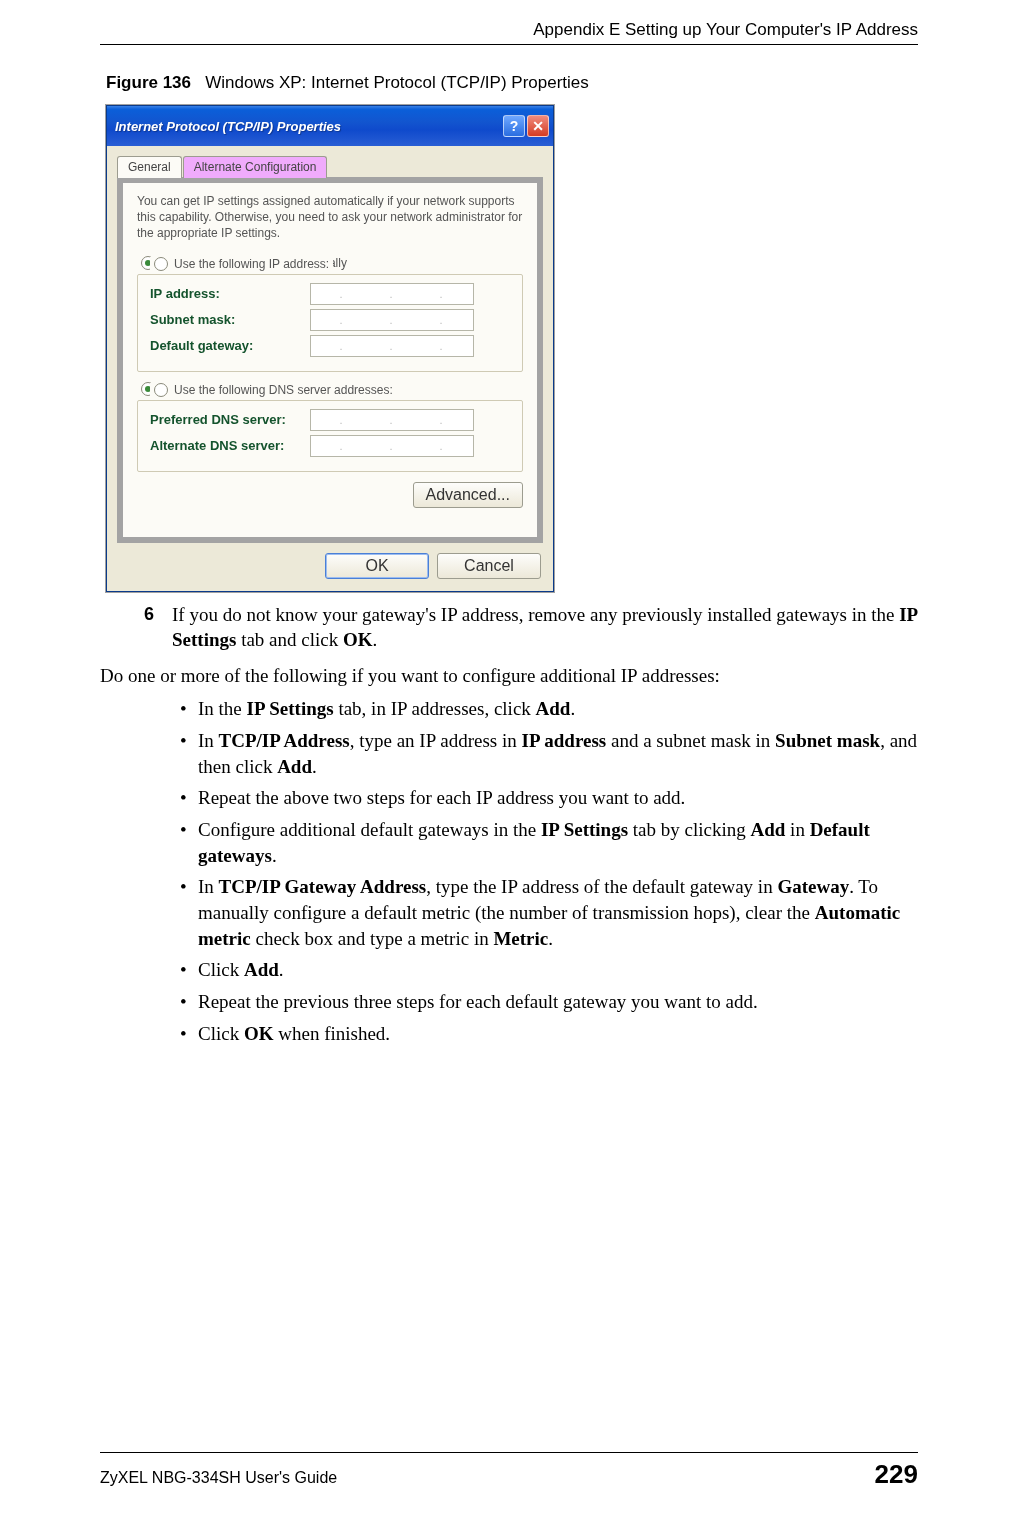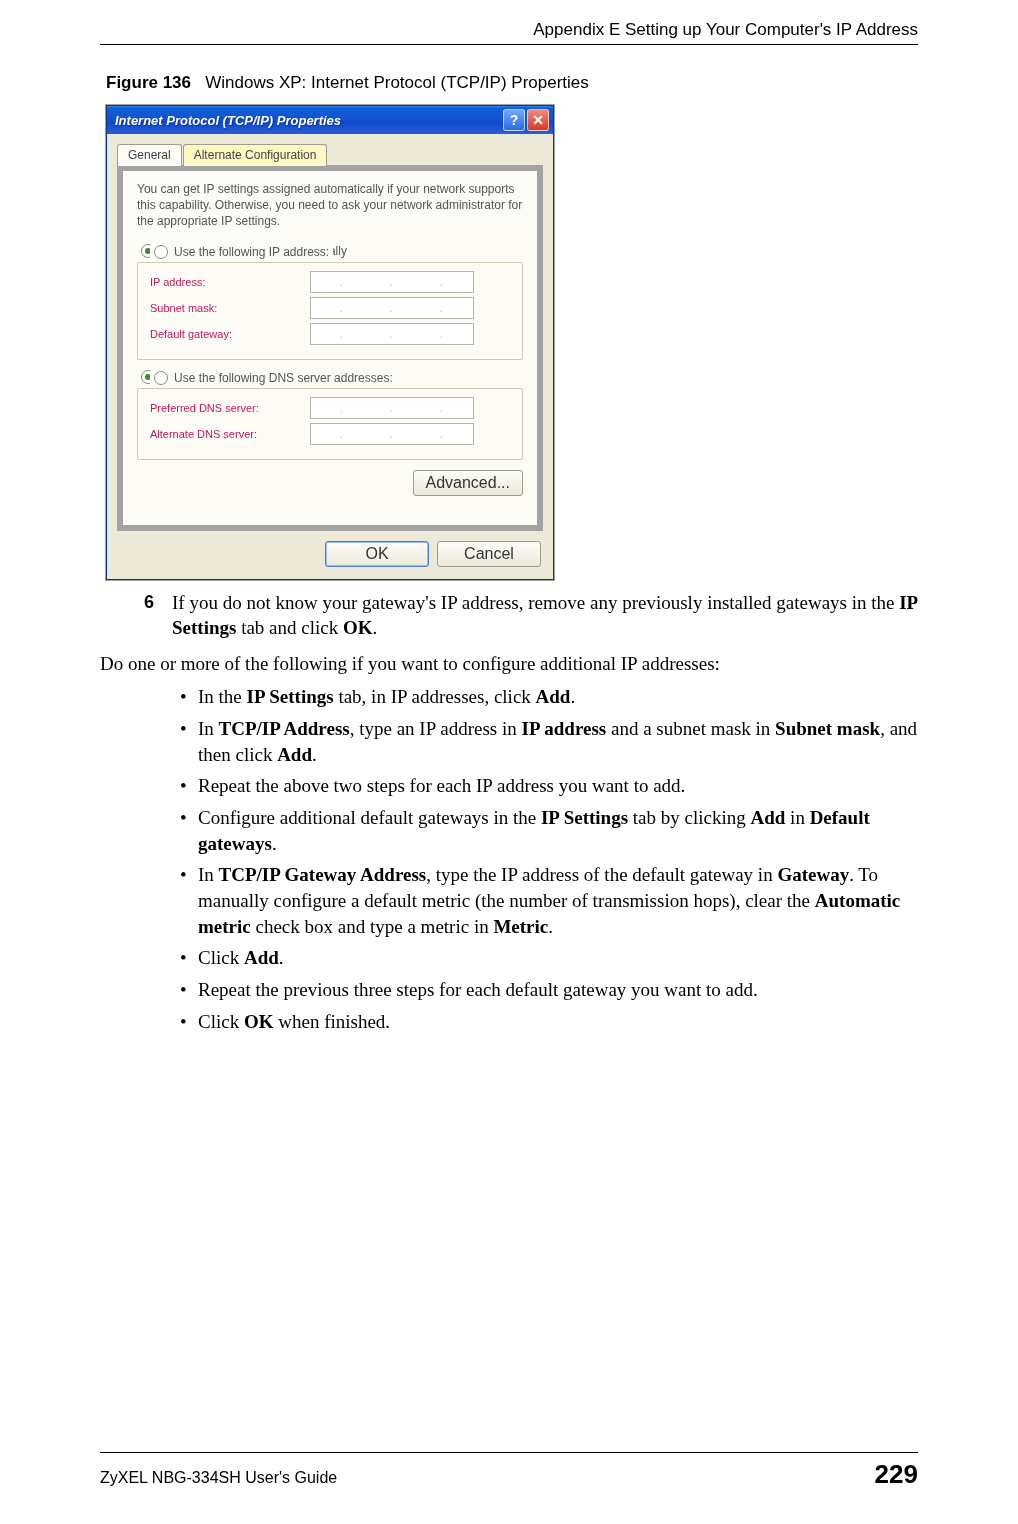--- a/index.html
+++ b/index.html
@@ -42,21 +42,21 @@
     border: 1px solid #0a3a8a;
     background: #ece9d8;
     font-family: Tahoma, Arial, sans-serif;
     font-size: 12px;
     color: #666;
     box-shadow: 0 0 0 1px #a0a0a0;
   }
   .xp-titlebar {
     display: flex;
     align-items: center;
-    height: 28px;
+    height: 40px;
     background: linear-gradient(to bottom, #3a81e6 0%, #0b5fd9 8%, #1255cf 40%, #0f4acc 60%, #295ed4 100%);
     padding: 0 4px 0 8px;
   }
   .xp-title {
     flex: 1;
     color: #fff;
     font-weight: bold;
     font-size: 13px;
     text-shadow: 1px 1px 1px rgba(0,0,0,.3);
     font-style: italic;
@@ -82,21 +82,21 @@
   }
   .xp-tabs {
     display: flex;
     gap: 0;
     margin-bottom: -1px;
     position: relative;
     z-index: 2;
   }
   .xp-tab {
     padding: 3px 10px 4px 10px;
-    background: #fef9c3;
+    background: #f0abfc;
     border: 1px solid #9c9c8f;
     border-bottom: none;
     border-radius: 3px 3px 0 0;
     font-size: 12px;
     color: #444;
     margin-right: 1px;
   }
   .xp-tab.active {
     background: #fcfbf6;
     position: relative;
@@ -147,22 +147,23 @@
   .radio.sel::after {
     content: ""; width: 6px; height: 6px; background: #3a8a3a; border-radius: 50%;
   }
   .xp-field {
     display: flex;
     align-items: center;
     margin: 4px 0;
   }
   .xp-field label {
     width: 160px;
-    color: #be185d;
-    font-size: 11px;
+    color: #14532d;
+    font-size: 13px;
+    font-weight: bold;
   }
   .ip-input {
     width: 150px;
     height: 20px;
     border: 1px solid #b6b6a8;
     background: #fff;
     color: #bbb;
     font-size: 11px;
     text-align: center;
     letter-spacing: 2px;

